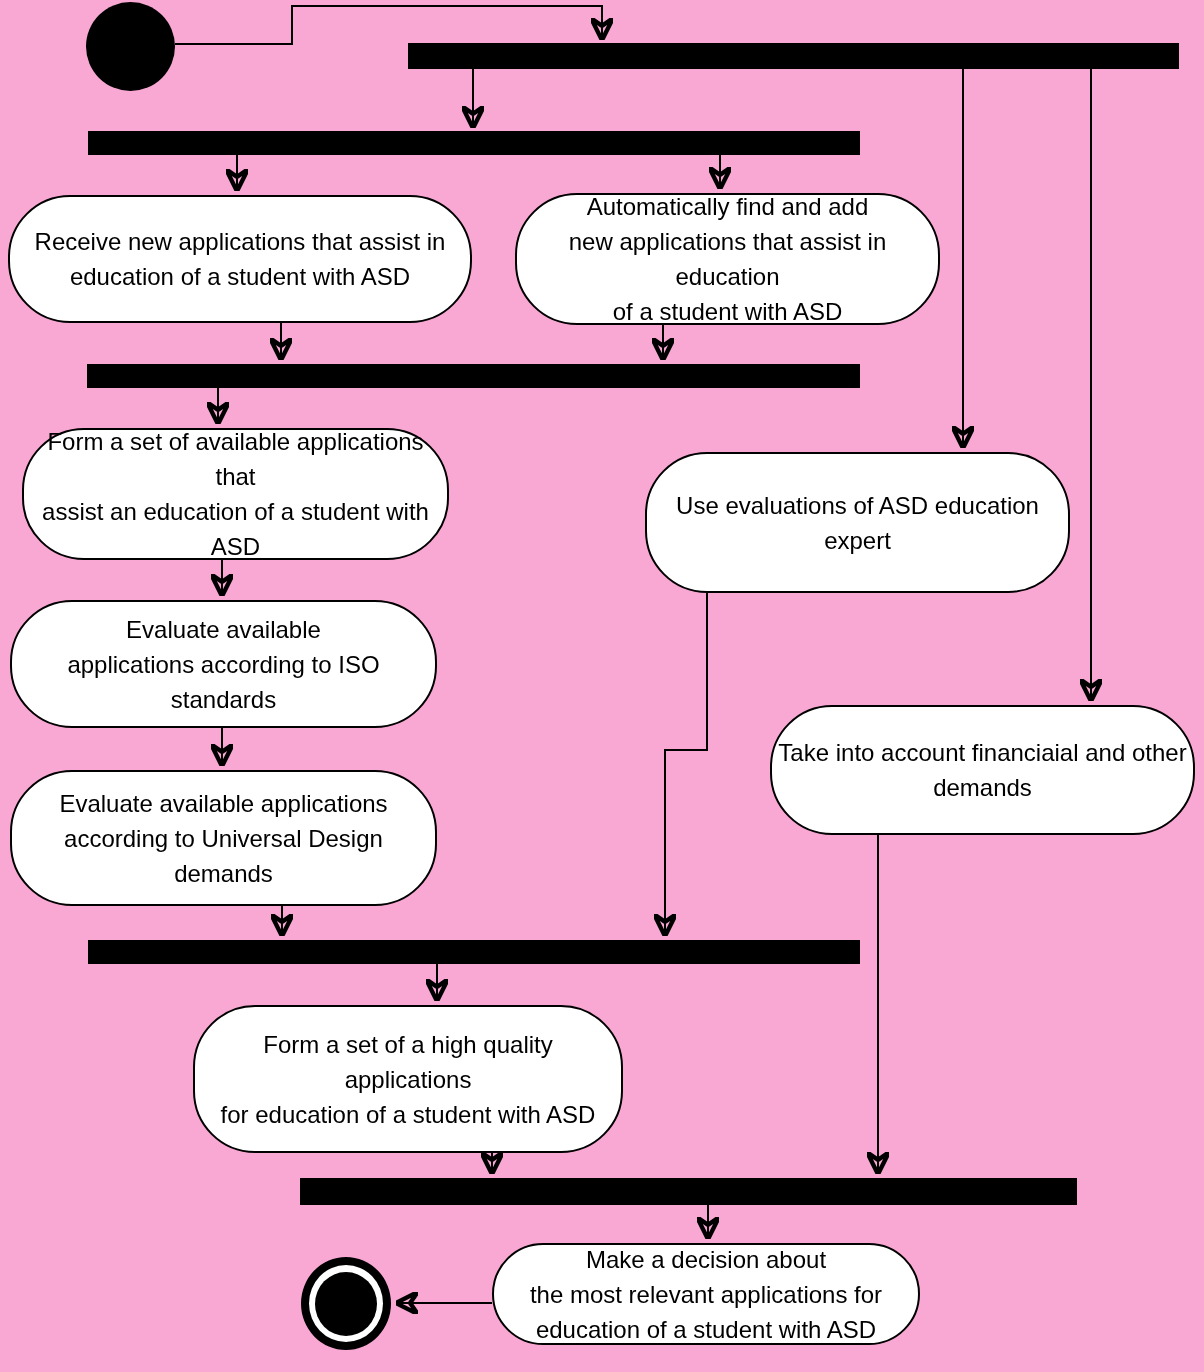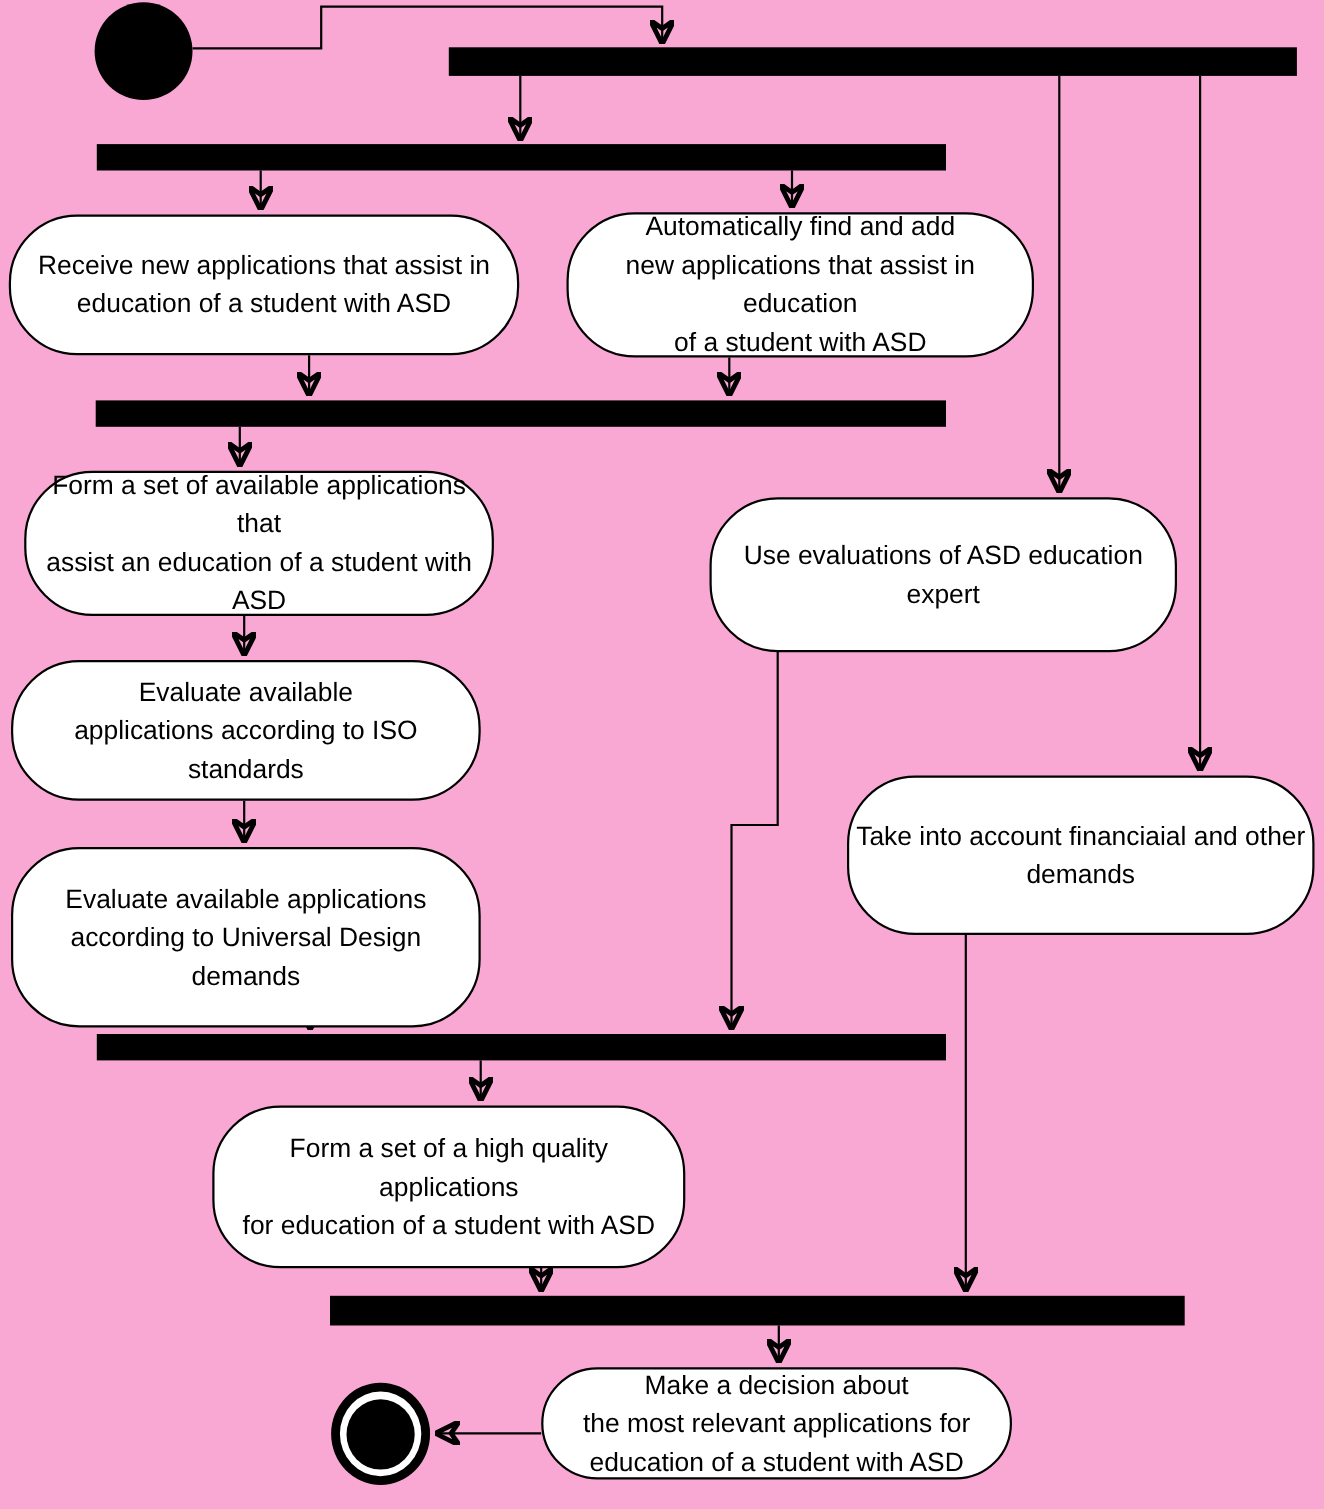--- a/index.html
+++ b/index.html
@@ -126,24 +126,24 @@
   <div class="node" style="left:22px; top:428px; width:427px; height:132px;">Form a set of available applications that
 assist an  education of a student with
 ASD</div>
 
   <div class="node" style="left:645px; top:452px; width:425px; height:141px;">Use evaluations of ASD education
 expert</div>
 
   <div class="node" style="left:10px; top:600px; width:427px; height:128px;">Evaluate available
 applications according to ISO standards</div>
 
-  <div class="node" style="left:10px; top:770px; width:427px; height:164px;">Evaluate available applications
+  <div class="node" style="left:10px; top:770px; width:427px; height:136px;">Evaluate available applications
 according to Universal Design  demands</div>
 
-  <div class="node" style="left:770px; top:705px; width:425px; height:145px;">Take into account financiaial and other
+  <div class="node" style="left:770px; top:705px; width:425px; height:130px;">Take into account financiaial and other
 demands</div>
 
   <div class="sync-bar" style="left:88px; top:940px; width:772px; height:24px;"></div>
 
   <div class="node" style="left:193px; top:1005px; width:430px; height:148px;">Form a set of a high quality applications
 for education of a student with ASD</div>
 
   <div class="sync-bar" style="left:300px; top:1178px; width:777px; height:27px;"></div>
 
   <div class="node" style="left:492px; top:1243px; width:428px; height:102px;">Make a decision about

